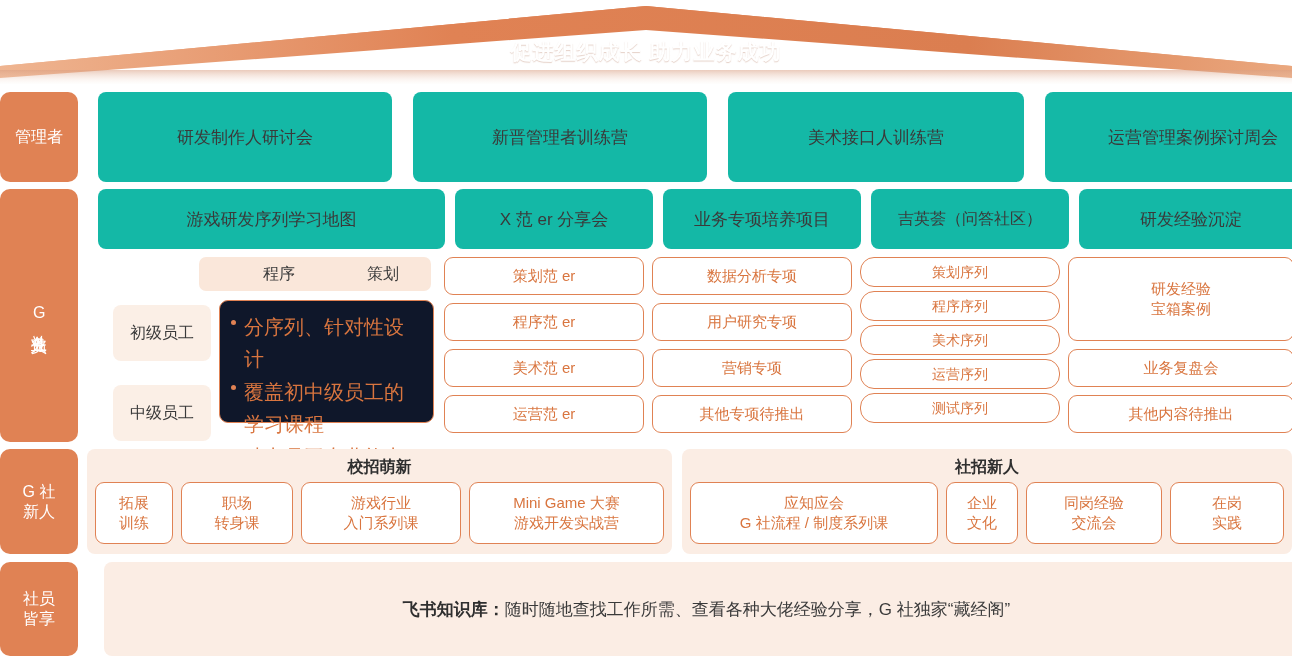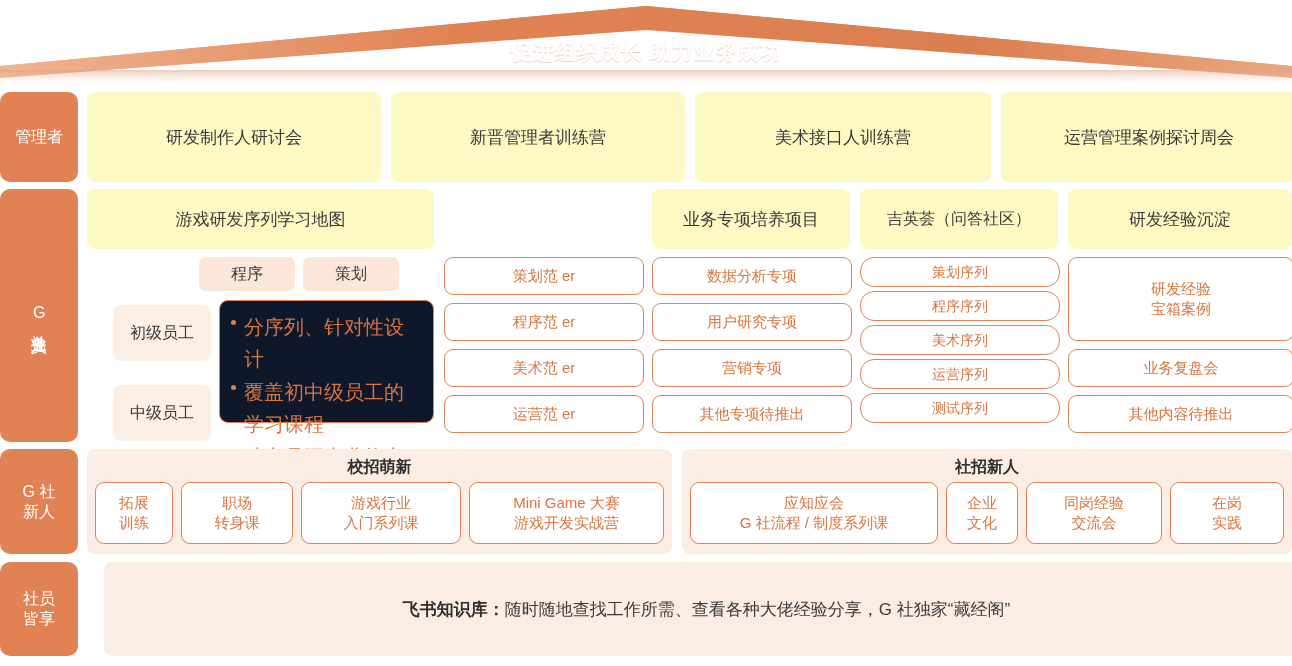--- a/index.html
+++ b/index.html
@@ -22,23 +22,23 @@
   
   .row{position:absolute;display:flex;}
   .sidebar{
     background:#E08254;color:#fff;border-radius:10px;
     display:flex;align-items:center;justify-content:center;text-align:center;
     font-weight:normal;font-size:16px;line-height:1.25;
     flex:0 0 auto;
   }
   .sidebar.vert{font-size:16px;line-height:1.35;letter-spacing:1px;}
   .soft{
-    background:#fef9c3;border-radius:8px;
-    display:flex;align-items:center;justify-content:center;text-align:center;
-    color:#3a3a3a;font-size:17px;
+    background:#14b8a6;border-radius:8px;
+    display:flex;align-items:center;justify-content:center;text-align:center;
+    color:#3a3a3a;font-size:17px;margin-left:11px;
   }
   .softlight{
     background:#FBEFE6;border-radius:8px;
     display:flex;align-items:center;justify-content:center;text-align:center;
     color:#3a3a3a;font-size:16px;
   }
   .outline{
     background:#ffffff;border:1.6px solid #E08254;border-radius:9px;
     display:flex;align-items:center;justify-content:center;text-align:center;
     color:#D9753F;font-size:15px;line-height:1.35;
@@ -71,21 +71,21 @@
   }
   .bullets ul{margin:0;padding:0 0 0 16px;list-style:none;}
   .bullets li{position:relative;}
   .bullets li:before{
     content:"";position:absolute;left:-13px;top:9px;
     width:5px;height:5px;border-radius:50%;background:#E08254;
   }
   .tagpill{
     background:#FAE7DA;border-radius:7px;height:34px;
     display:flex;align-items:center;justify-content:center;
-    font-size:16px;color:#3a3a3a;
+    font-size:16px;color:#3a3a3a;padding-left:32px;
   }
 
   
   #row3{left:0;top:449px;}
   #row3 .sidebar{width:78px;height:105px;}
   #row3 .body{margin-left:9px;display:flex;gap:10px;}
   .grp{position:relative;background:#FBEDE4;border-radius:8px;height:105px;}
   .grp .sec-title{top:8px;}
   .grp .cards{position:absolute;left:8px;right:8px;top:33px;display:flex;gap:8px;}
   .grp .cards .outline{height:62px;box-sizing:border-box;}
@@ -152,20 +152,21 @@
       <div class="r2col softlight" style="left:26px;top:196px;width:98px;height:56px;">中级员工</div>
 
       <div class="r2col bullets" style="left:132px;top:111px;width:215px;height:123px;">
         <ul>
           <li>分序列、针对性设计</li>
           <li>覆盖初中级员工的学习课程</li>
           <li>助力员工专业能力提升</li>
         </ul>
       </div>
 
+      <div class="r2head soft" style="left:357px;width:198px;">X 范 er 分享会</div>
       <div class="r2col outline" style="left:357px;top:114px;width:198px;height:36px;">程序范 er</div>
       <div class="r2col outline" style="left:357px;top:68px;width:198px;height:36px;">策划范 er</div>
       <div class="r2col outline" style="left:357px;top:160px;width:198px;height:36px;">美术范 er</div>
       <div class="r2col outline" style="left:357px;top:206px;width:198px;height:36px;">运营范 er</div>
 
       <div class="r2head soft" style="left:565px;width:198px;">业务专项培养项目</div>
       <div class="r2col outline" style="left:565px;top:68px;width:198px;height:36px;">数据分析专项</div>
       <div class="r2col outline" style="left:565px;top:114px;width:198px;height:36px;">用户研究专项</div>
       <div class="r2col outline" style="left:565px;top:160px;width:198px;height:36px;">营销专项</div>
       <div class="r2col outline" style="left:565px;top:206px;width:198px;height:36px;">其他专项待推出</div>

